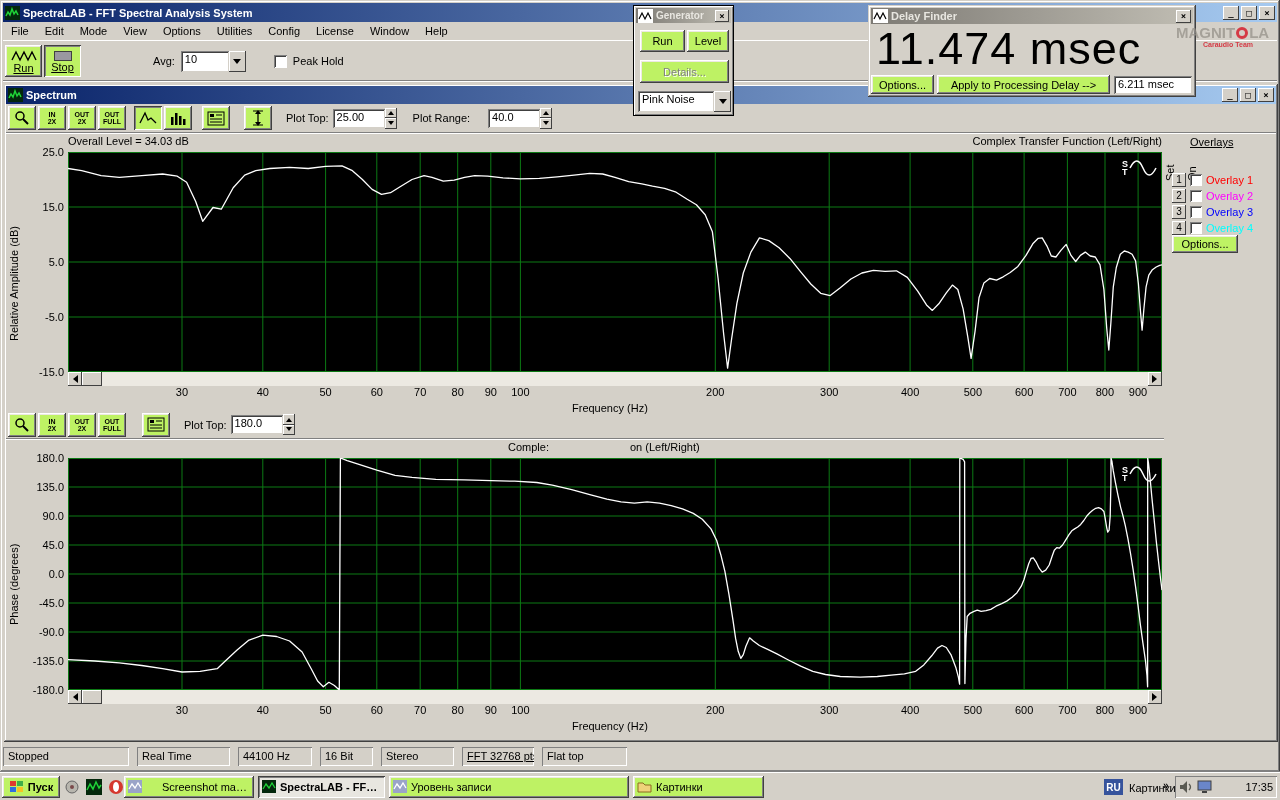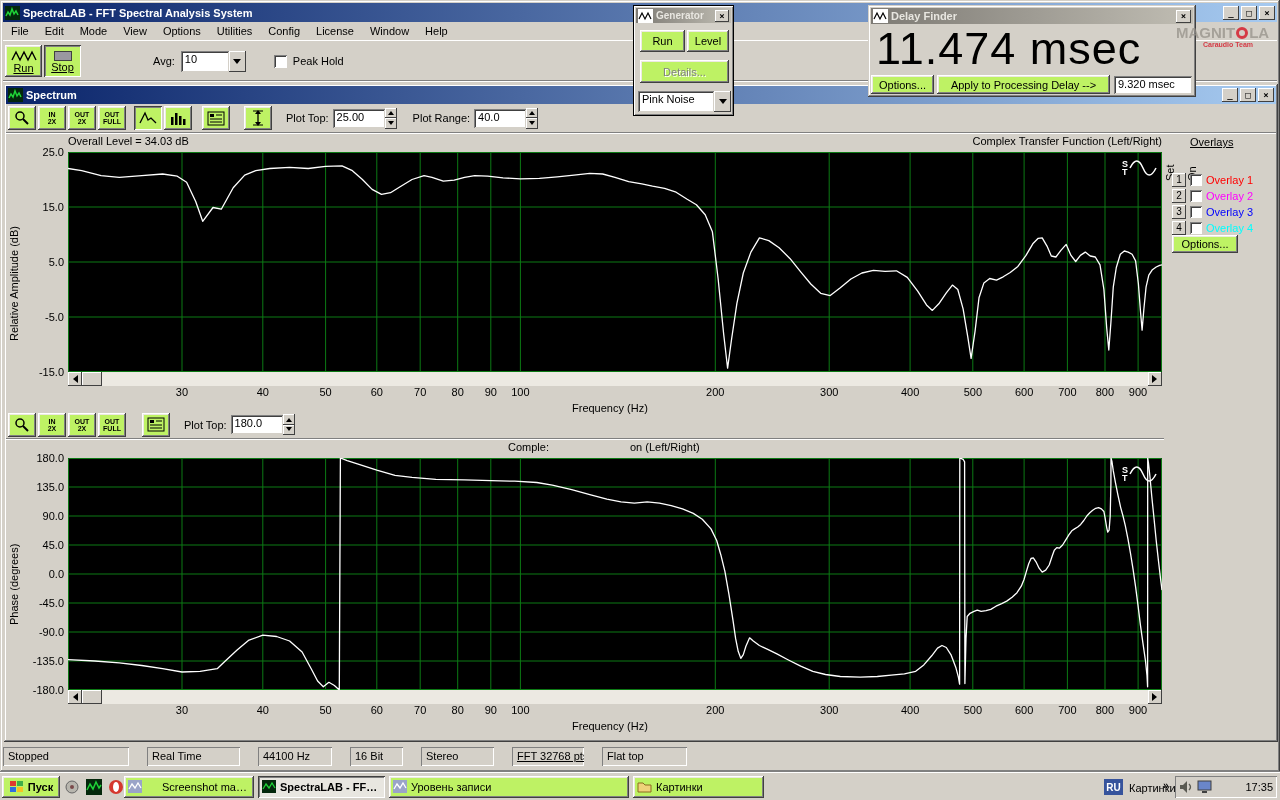--- a/index.html
+++ b/index.html
@@ -31,21 +31,21 @@
   .combo .carr { width:17px; height:21px; }
   .arrow-down { width:0; height:0; border:4px solid transparent; border-top:5px solid #000; margin-top:4px; }
   .arrow-up-s { width:0; height:0; border:3px solid transparent; border-bottom:4px solid #000; margin-bottom:2px; }
   .arrow-down-s { width:0; height:0; border:3px solid transparent; border-top:4px solid #000; margin-top:2px; }
   .arrow-left { width:0; height:0; border:4px solid transparent; border-right:5px solid #000; margin-right:3px;}
   .arrow-right { width:0; height:0; border:4px solid transparent; border-left:5px solid #000; margin-left:3px;}
   .checkbox { width:13px; height:13px; background:#fff; box-shadow: inset 1px 1px #808080, inset -1px -1px #fff, inset 2px 2px #404040; }
   .spin { display:flex; flex-direction:column; width:12px; height:21px; }
   .spin > div { flex:1; }
 
-  .statusbar { position:absolute; left:3px; top:745px; right:3px; height:23px; display:flex; gap:18px; padding-top:2px; }
+  .statusbar { position:absolute; left:3px; top:745px; right:3px; height:23px; display:flex; gap:8px; padding-top:2px; }
   .status-cell { height:19px; box-shadow: inset 1px 1px #808080, inset -1px -1px #fff; padding:3px 5px; white-space:nowrap; overflow:hidden; }
 
   
   .spectrum-window { position:absolute; left:4px; top:84px; width:1274px; height:658px; background:#d4d0c8; box-shadow: inset -1px -1px #404040, inset 1px 1px #d4d0c8, inset -2px -2px #808080, inset 2px 2px #fff; }
   .titlebar-sp { position:absolute; left:2px; top:2px; right:2px; height:18px; }
   .toolbar-sp { position:absolute; display:flex; align-items:center; border-bottom:1px solid #808080; box-shadow:0 1px 0 #fff; }
   .tb1 { left:2px; top:20px; right:2px; height:29px; }
   .tb2 { left:2px; top:327px; right:114px; height:28px; }
   .tool-sq { width:28px; height:24px; margin-left:2px; flex-direction:column; line-height:7px; }
   .zoom-txt { font-size:7px; font-weight:bold; line-height:7px; font-family:"Liberation Sans",sans-serif;}
@@ -225,21 +225,21 @@
       <div class="field" style="margin-left:4px;width:52px;height:19px">25.00</div>
       <div class="spin">
           <div class="btn-sm">
             <div class="arrow-up-s"></div>
           </div>
           <div class="btn-sm">
             <div class="arrow-down-s"></div>
           </div>
         </div>
       <span class="plot-label" style="margin-left:16px">Plot Range:</span>
-      <div class="field" style="margin-left:4px;width:52px;height:19px">40.0</div>
+      <div class="field" style="margin-left:18px;width:52px;height:19px">40.0</div>
       <div class="spin">
           <div class="btn-sm">
             <div class="arrow-up-s"></div>
           </div>
           <div class="btn-sm">
             <div class="arrow-down-s"></div>
           </div>
         </div>
     </div>
 
@@ -456,21 +456,21 @@
           <svg width="15" height="14">
             <polyline points="1,10 4,4 7,10 10,4 13,10" fill="none" stroke="#000" stroke-width="1.2"></polyline>
           </svg>
         </span>
       <span>Delay Finder</span>
       <div class="btn-sm winbtn" style="margin-left:auto;width:15px;height:13px">×</div>
     </div>
     <div class="delay-value">11.474 msec</div>
     <div class="btn" style="position:absolute;left:3px;top:70px;width:63px;height:19px">Options...</div>
     <div class="btn" style="position:absolute;left:69px;top:70px;width:173px;height:19px">Apply to Processing Delay --&gt;</div>
-    <div class="field" style="position:absolute;left:246px;top:71px;width:78px;height:18px">9.320 msec</div>
+    <div class="field" style="position:absolute;left:246px;top:71px;width:78px;height:18px">6.211 msec</div>
   </div>
 
   <div class="watermark">
     <div class="wm-brand">
         <span>MAGNIT</span>
         <span class="wm-ring"></span>
         <span>LA</span>
       </div>
     <div class="wm-team">Caraudio Team</div>
   </div>

